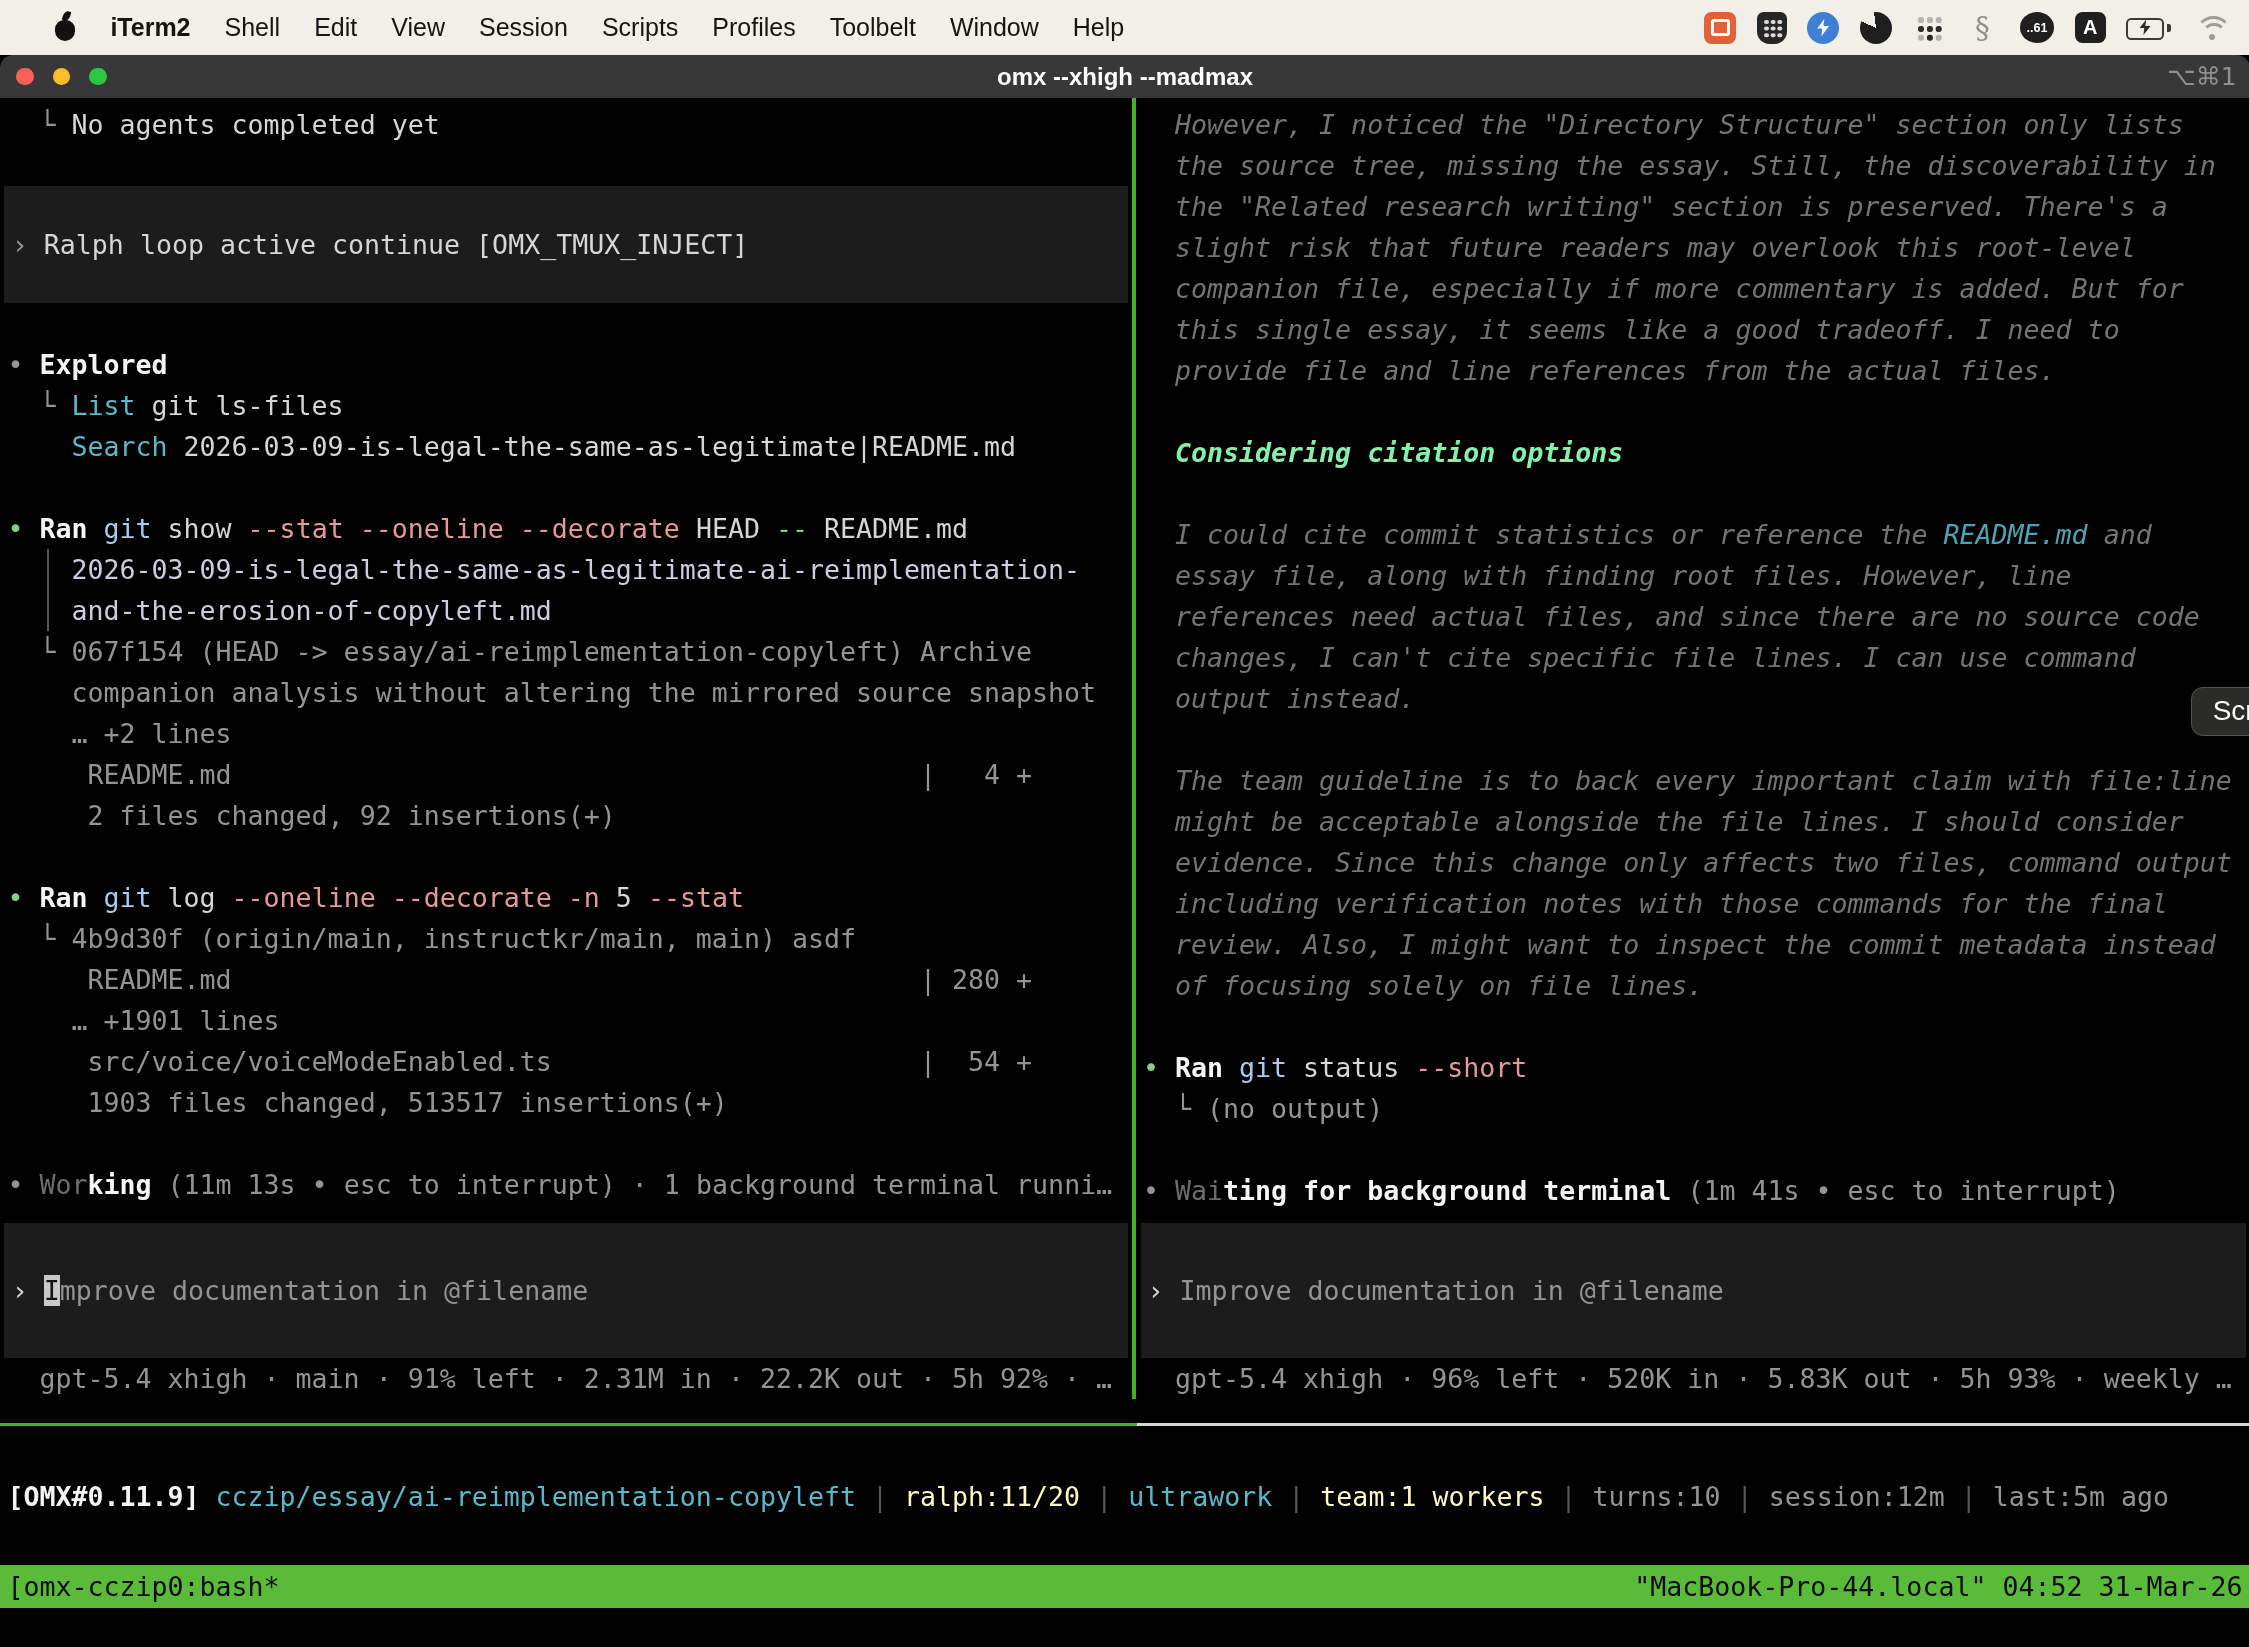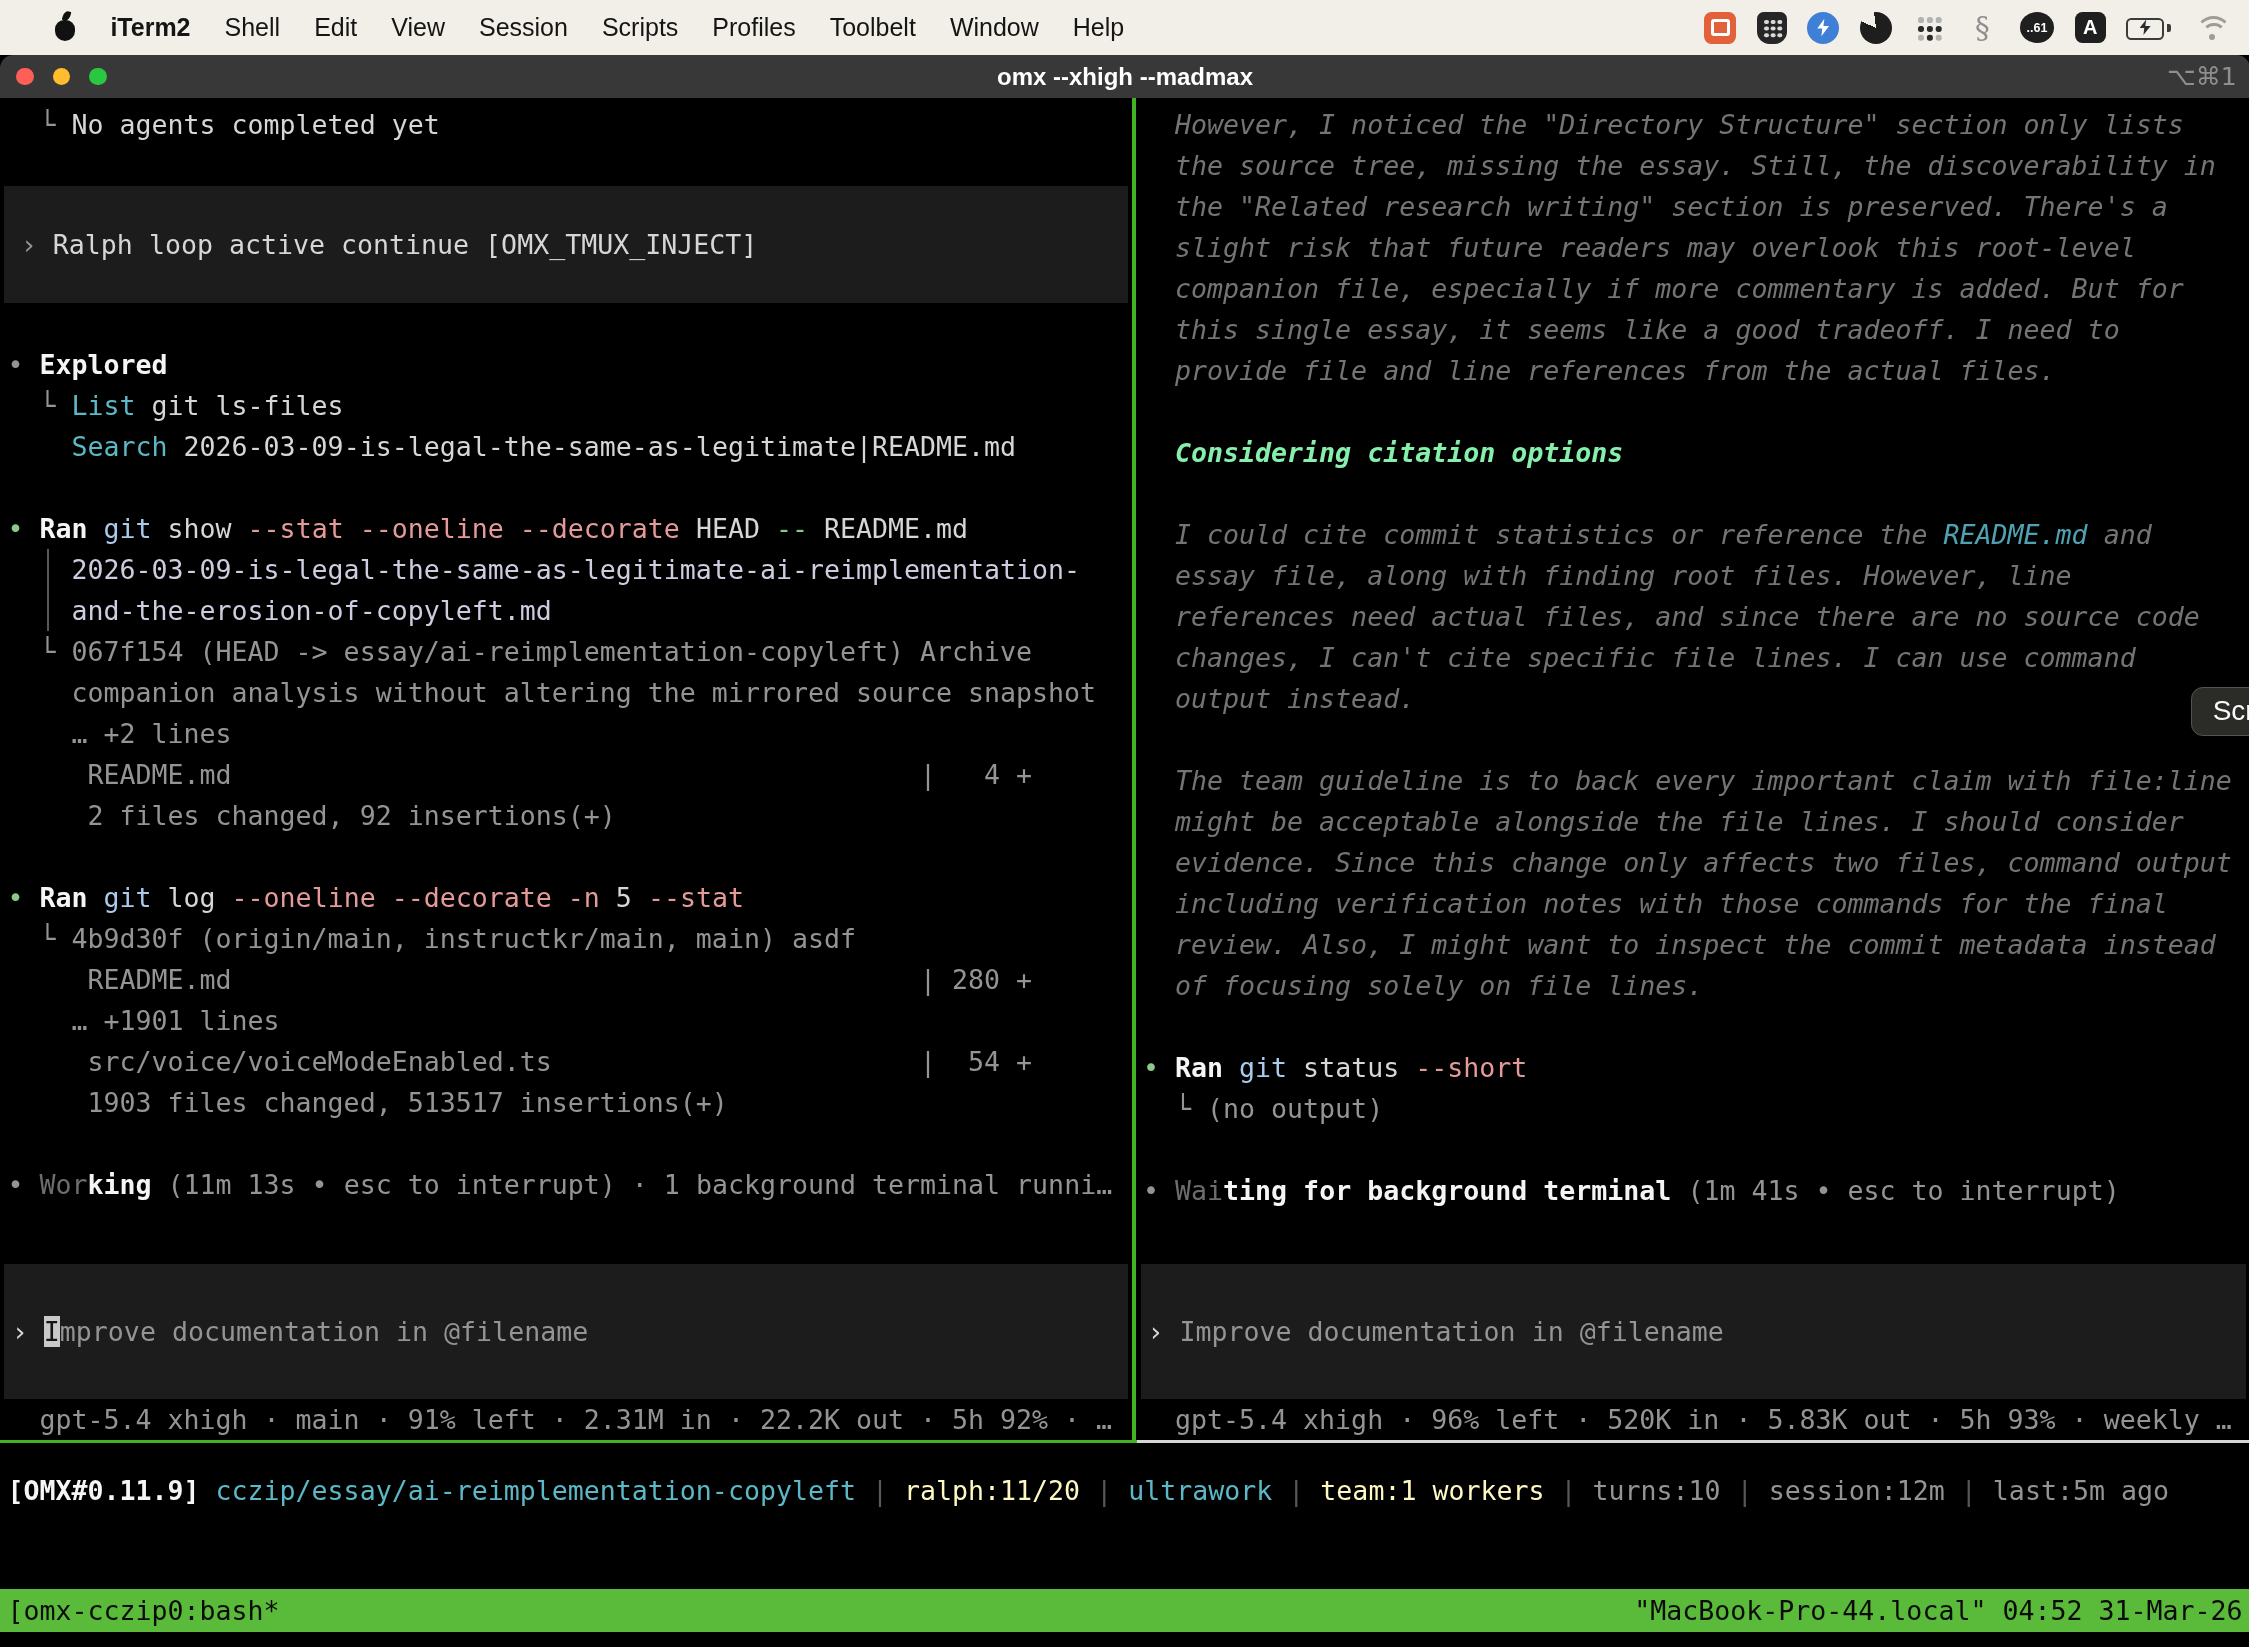--- a/index.html
+++ b/index.html
@@ -56,21 +56,21 @@
   .tl-dot{width:17.7px;height:17.7px;border-radius:50%;}
   .tl-red{background:#ff5f57;}
   .tl-yellow{background:#febc2e;}
   .tl-green{background:#2ac840;}
   .wtitle{position:absolute;left:0;right:0;text-align:center;color:#ffffff;
           font-family:"Liberation Sans",sans-serif;font-size:24px;font-weight:600;}
   .wshortcut{position:absolute;right:13.3px;color:#8f8f8f;font-size:25px;font-family:"DejaVu Sans",sans-serif;}
 
   
   .term{position:relative;display:flex;flex-direction:column;height:1550px;background:#000;
-        font-size:26.6px;}
+        font-size:26.6px;gap:24px;}
   .panes{display:flex;height:1342px;}
   .pane{display:flex;flex-direction:column;box-sizing:border-box;height:100%;padding-top:5.9px;overflow:hidden;}
   .pane.left{width:1132px;}
   .divider{width:4.4px;background:#43b226;}
   .pane.right{flex:1;}
   .tl{height:41px;line-height:41px;white-space:pre;padding-left:7.4px;}
   .pane.right .tl{padding-left:6.6px;}
   .guide{background-image:linear-gradient(90deg,transparent 47px,#585858 47px,#585858 49px,transparent 49px);}
   .ibox{background:#1c1c1c;margin:0 4.4px;}
   .pane-bottom{margin-top:auto;}
@@ -156,21 +156,21 @@
     </div>
     <div class="wtitle">omx --xhigh --madmax</div>
     <div class="wshortcut">⌥⌘1</div>
   </div>
 
   <div class="term">
     <div class="panes">
       <div class="pane left" id="pane-left">
           <div class="tl"><span class="s-g">  └ </span><span class="s-w">No agents completed yet</span></div>
           <div class="tl"></div>
-          <div class="ibox" style="padding: 38px 9px;">
+          <div class="ibox" style="padding: 38px 0px;">
             <div class="tl"><span class="s-g">› </span><span class="s-w">Ralph loop active continue [OMX_TMUX_INJECT]</span></div>
           </div>
           <div class="tl"></div>
           <div class="tl"><span class="s-g">• </span><span class="s-bw">Explored</span></div>
           <div class="tl"><span class="s-g">  └ </span><span class="s-cy">List</span><span class="s-w"> git ls-files</span></div>
           <div class="tl"><span class="s-w">    </span><span class="s-cy">Search</span><span class="s-w"> 2026-03-09-is-legal-the-same-as-legitimate|README.md</span></div>
           <div class="tl"></div>
           <div class="tl"><span class="s-grn">• </span><span class="s-bw">Ran</span><span class="s-bl"> git</span><span class="s-w"> show </span><span class="s-pk">--stat --oneline --decorate</span><span class="s-w"> HEAD </span><span class="s-grn">--</span><span class="s-w"> README.md</span></div>
           <div class="tl guide"><span class="s-lav">    2026-03-09-is-legal-the-same-as-legitimate-ai-reimplementation-</span></div>
           <div class="tl guide"><span class="s-lav">    and-the-erosion-of-copyleft.md</span></div>

